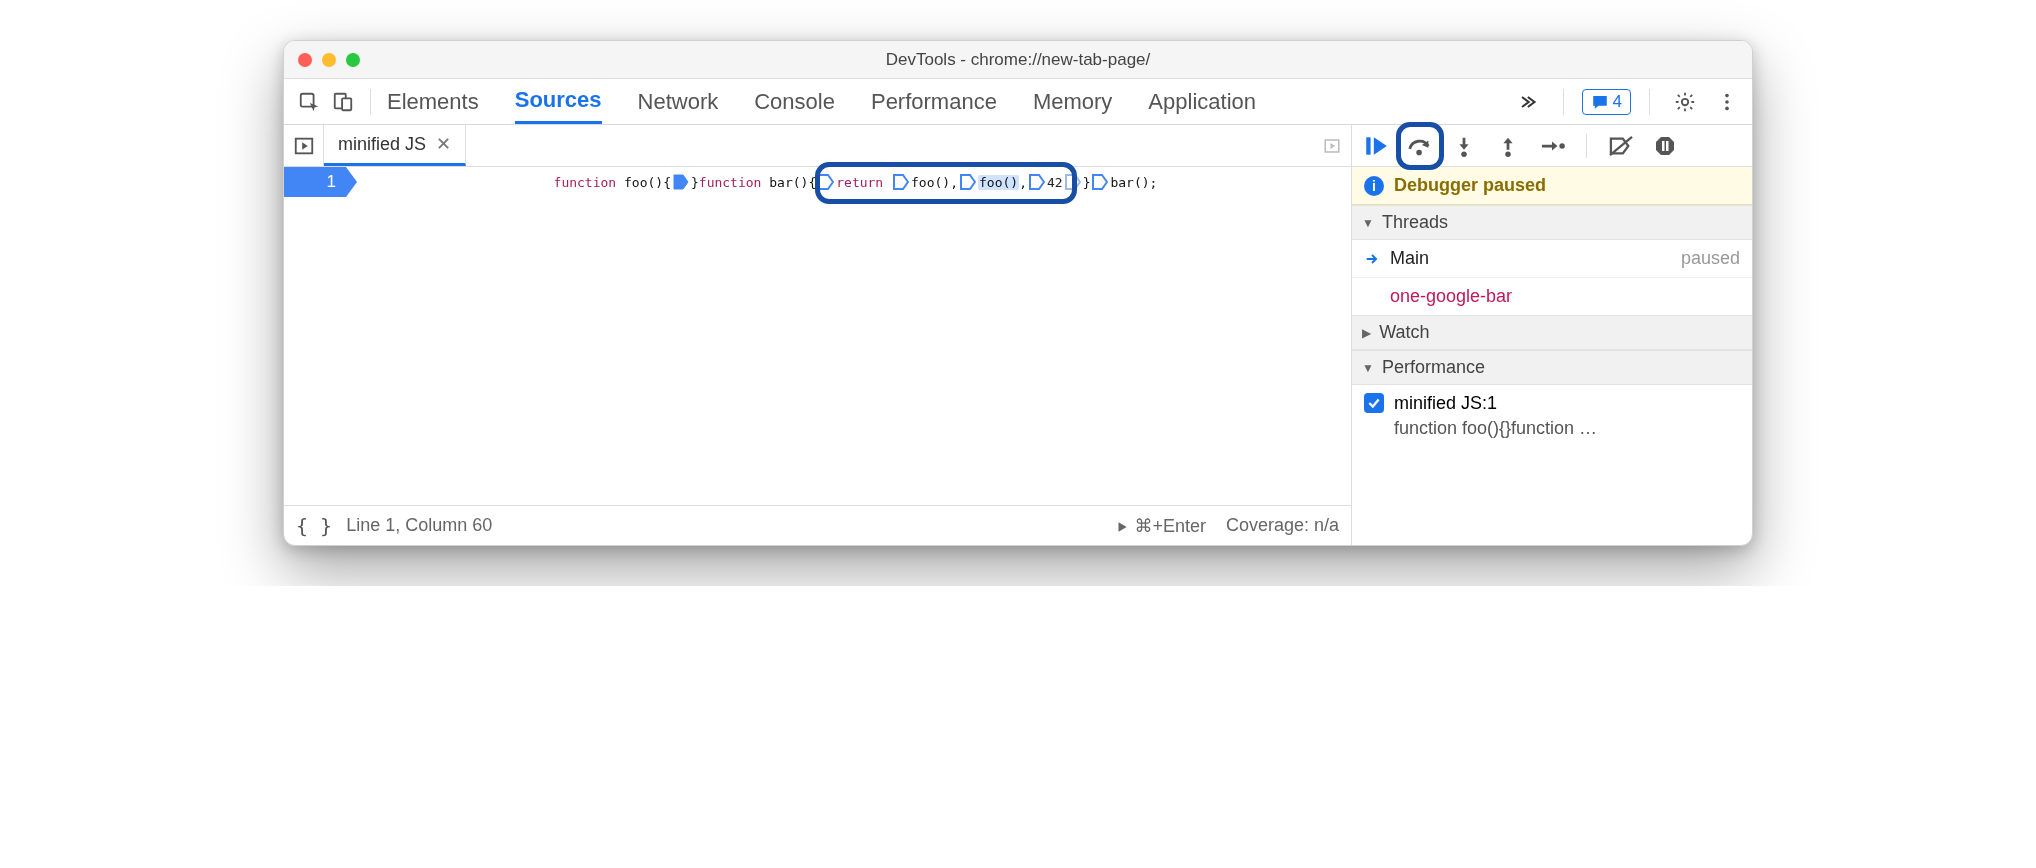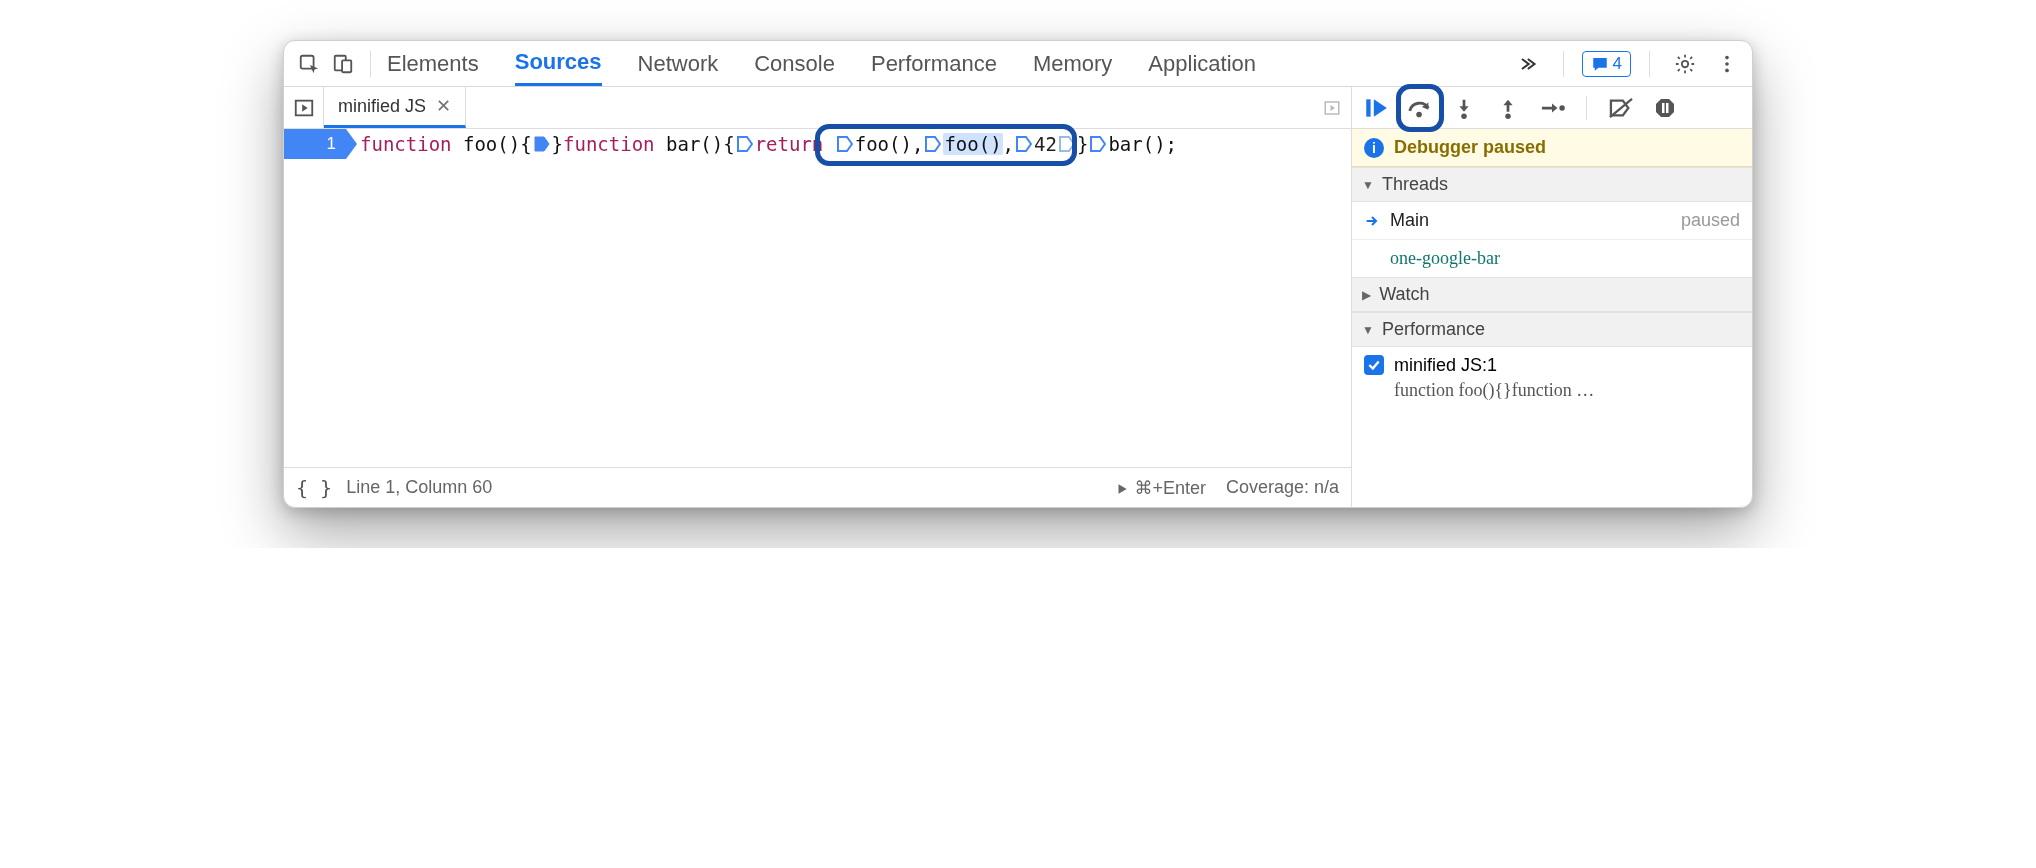--- a/index.html
+++ b/index.html
@@ -107,25 +107,26 @@
     content:"";
     position:absolute;
     right:-11px; top:0;
     border-top:15px solid transparent;
     border-bottom:15px solid transparent;
     border-left:11px solid #4285f4;
   }
   .code {
     flex:1;
     font-family: ui-monospace, Menlo, Consolas, monospace;
-    font-size:19px;
+    font-size:13px;
     display:flex; align-items:center;
     white-space:pre;
     padding-left:14px;
     position:relative;
+    justify-content:center;
   }
   .kw { color:#a71d5d; }
   .fn { color:#111; }
   .num { color:#222; }
   .hl-text { background:#cfe3ff; padding:0 1px; border-radius:2px; }
   .step-marker {
     display:inline-flex; width:16px; height:18px; vertical-align:middle; margin:0 2px;
   }
   .step-marker svg { width:16px; height:18px; }
   .sm-solid svg path { fill:#4285f4; stroke:#4285f4; }
@@ -168,37 +169,45 @@
   
   .section-hdr {
     background:#f1f1f1; border-top:1px solid #e2e2e2; border-bottom:1px solid #e2e2e2;
     padding:6px 10px; display:flex; align-items:center; gap:8px; color:#444;
   }
   .disclosure { font-size:12px; color:#666; }
   .thread-row { display:flex; align-items:center; padding:8px 12px; gap:10px; }
   .thread-row.active { color:#222; }
   .thread-row .arrow { color:#1a73e8; }
   .thread-row .status { margin-left:auto; color:#999; }
-  .thread-sub { padding:8px 12px 8px 38px; color:#0f766e; border-top:1px solid #eee;font-family:Liberation Serif, serif;}
+  .thread-sub { padding:8px 12px 8px 38px; color:#be185d; border-top:1px solid #eee;}
   
   .bp-item { padding:8px 12px; display:flex; align-items:flex-start; gap:10px; }
   .bp-check {
     width:20px; height:20px; border-radius:4px; background:#1a73e8;
     display:flex; align-items:center; justify-content:center; color:#fff; flex-shrink:0;
   }
   .bp-text { display:flex; flex-direction:column; gap:4px; }
-  .bp-code { font-family: Liberation Serif, serif; color:#555; }
+  .bp-code { font-family: Liberation Sans, sans-serif; color:#555; }
   
   svg { display:block; }
 </style>
 </head>
 <body>
 
 <div class="window">
 
+  <div class="titlebar">
+    <div class="traffic">
+      <span class="t-close"></span>
+      <span class="t-min"></span>
+      <span class="t-max"></span>
+    </div>
+    <div class="title">DevTools - chrome://new-tab-page/</div>
+  </div>
 
   <div class="toolbar">
     <div class="tb-icon">
       <svg width="22" height="22" viewBox="0 0 24 24">
           <rect x="3" y="3" width="14" height="14" rx="2" fill="none" stroke="currentColor" stroke-width="2"></rect>
           <path d="M13 13 L22 17 L18 18 L17 22 Z" fill="currentColor"></path>
         </svg>
     </div>
     <div class="tb-icon">
       <svg width="22" height="22" viewBox="0 0 24 24">

